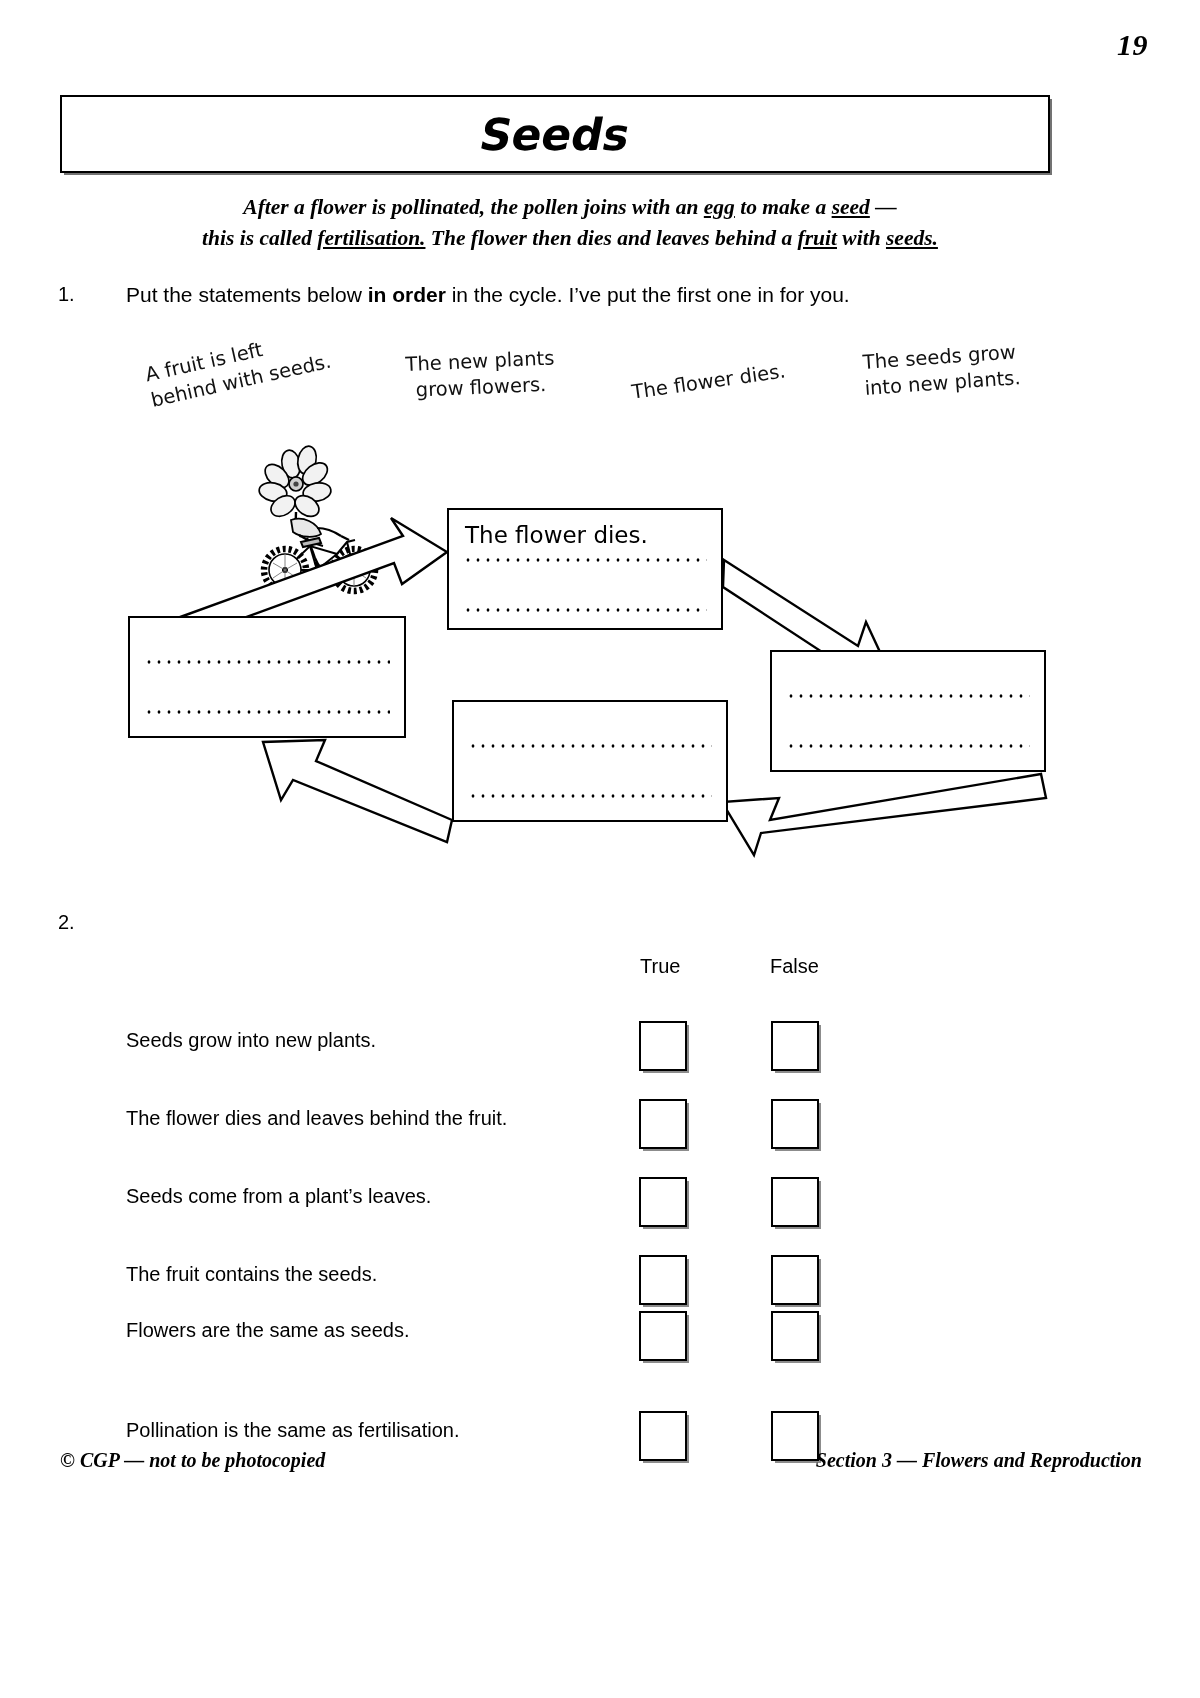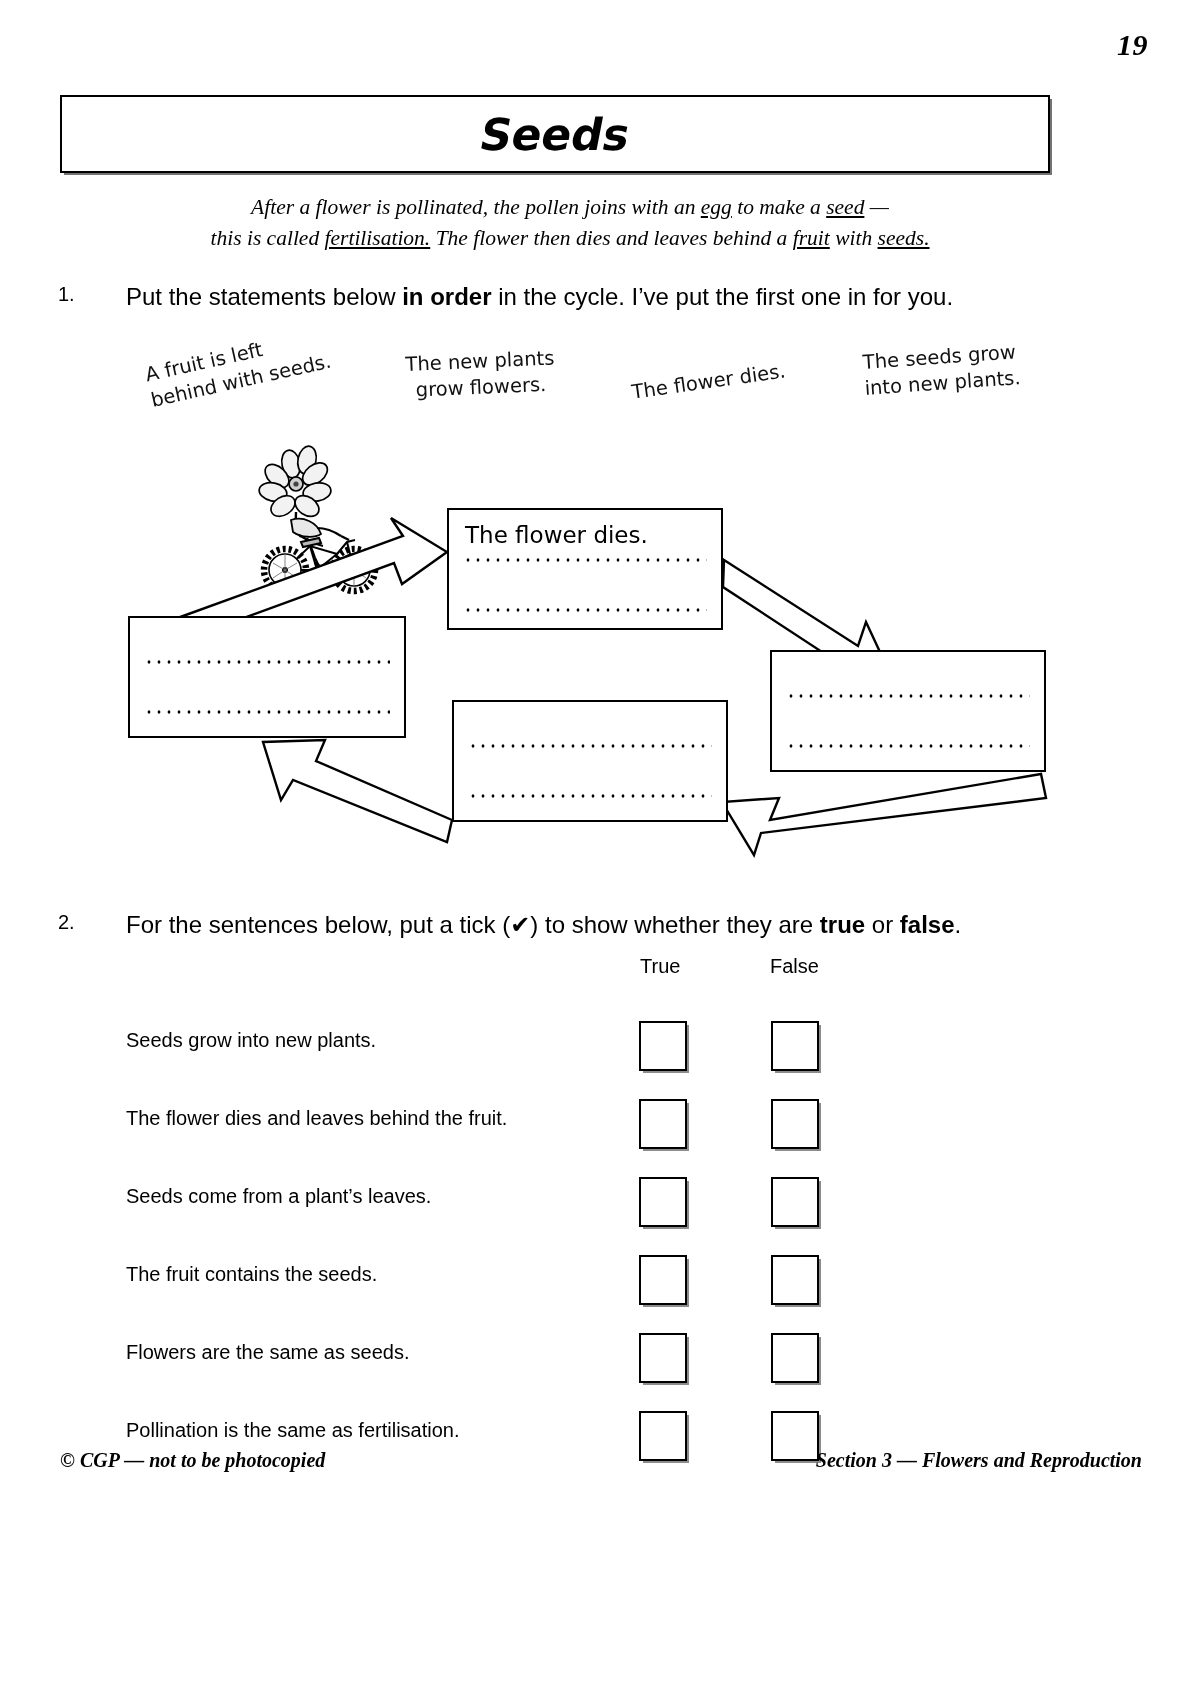--- a/index.html
+++ b/index.html
@@ -56,35 +56,35 @@
 
   
   #intro {
     position: absolute;
     left: 120px;
     top: 192px;
     width: 900px;
     text-align: center;
     font-family: "Liberation Serif", serif;
     font-style: italic;
-    font-weight: normal;
+    font-weight: bold;
     font-size: 21.5px;
     line-height: 31px;
   }
   #intro u { text-decoration: underline; }
 
   
   .q-num {
     position: absolute;
     font-size: 20px;
     font-family: "Liberation Sans", sans-serif;
   }
   .q-text {
     position: absolute;
-    font-size: 24px;
+    font-size: 21px;
     font-family: "Liberation Sans", sans-serif;
   }
   .q-text b { font-weight: bold; }
 
   #q1-num { left: 58px; top: 283px; }
   #q1-text { left: 126px; top: 283px; }
   #q2-num { left: 58px; top: 911px; }
   #q2-text { left: 126px; top: 911px; }
 
   
@@ -344,21 +344,20 @@
       <div class="dots-line" style="top:92px;"></div>
     </div>
 
     <div class="cyc-box" id="box-bottom">
       <div class="dots-line" style="top:42px;"></div>
       <div class="dots-line" style="top:92px;"></div>
     </div>
   </div>
 
   <div class="q-num" id="q2-num">2.</div>
-  <div class="q-text" id="q2-text"><span>For the sentences below, put a tick (✔) to show whether they are </span><b>true</b><span> or </span><b>false</b><span>.</span></div>
 
   <div id="tf-table">
     <div class="tf-head" id="tf-head-true">True</div>
     <div class="tf-head" id="tf-head-false">False</div>
 
     <div class="tf-row" style="top:60px;">
       <div class="tf-label">Seeds grow into new plants.</div>
       <div class="tf-box col-true"></div>
       <div class="tf-box col-false"></div>
     </div>
@@ -370,21 +369,21 @@
     <div class="tf-row" style="top:216px;">
       <div class="tf-label">Seeds come from a plant’s leaves.</div>
       <div class="tf-box col-true"></div>
       <div class="tf-box col-false"></div>
     </div>
     <div class="tf-row" style="top:294px;padding-left:32px;">
       <div class="tf-label">The fruit contains the seeds.</div>
       <div class="tf-box col-true"></div>
       <div class="tf-box col-false"></div>
     </div>
-    <div class="tf-row" style="top:372px;text-align:center;">
+    <div class="tf-row" style="top:350px;text-align:center;">
       <div class="tf-label">Flowers are the same as seeds.</div>
       <div class="tf-box col-true"></div>
       <div class="tf-box col-false"></div>
     </div>
     <div class="tf-row" style="top:450px;">
       <div class="tf-label">Pollination is the same as fertilisation.</div>
       <div class="tf-box col-true"></div>
       <div class="tf-box col-false"></div>
     </div>
   </div>

